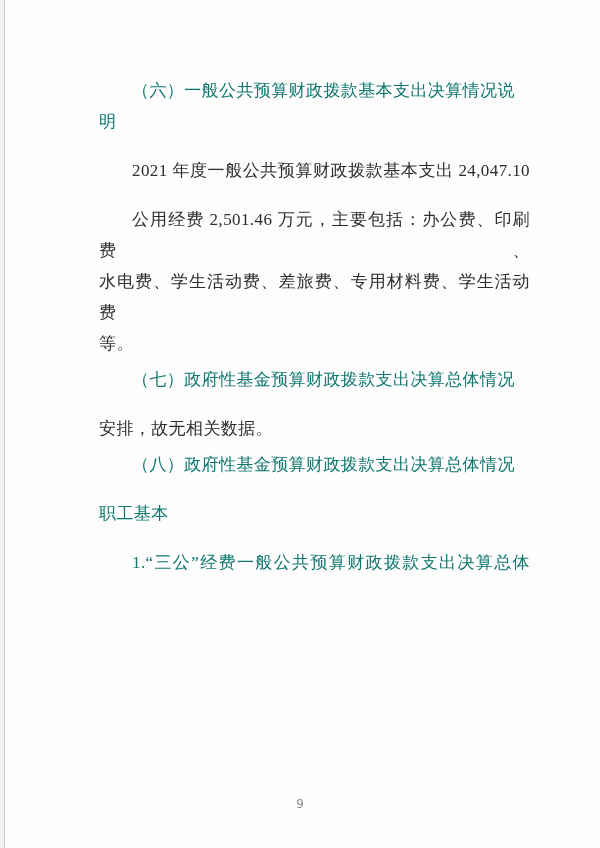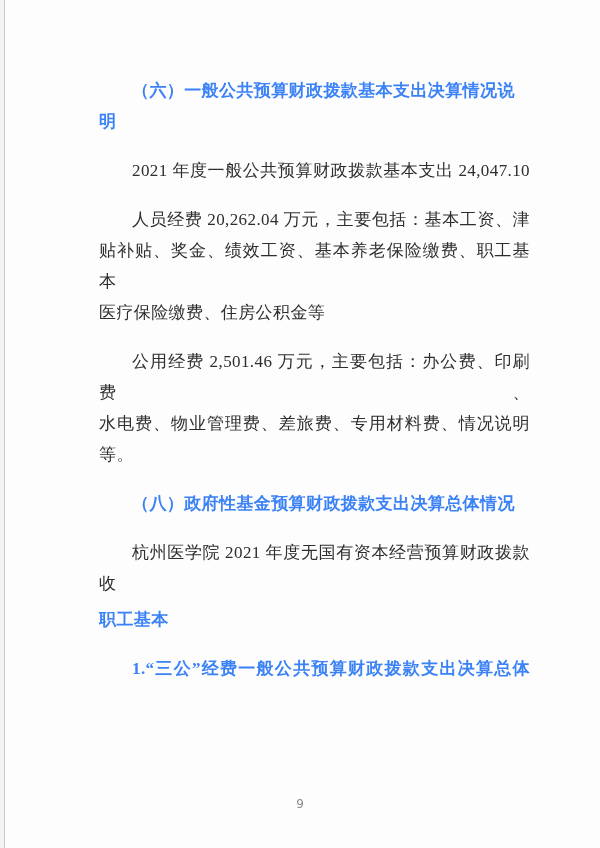--- a/index.html
+++ b/index.html
@@ -34,22 +34,22 @@
     color: #2e2e2e;
     font-size: 17px;
     line-height: 31px;
     letter-spacing: 0.4px;
   }
   .para { margin-top: 18px; }
   .para:first-child { margin-top: 0; }
   .para.heading { margin-top: 5px; }
   .para.heading .line,
   .para.subheading .line {
-    font-weight: bold;
-    color: #3b82f6;
+    font-weight: normal;
+    color: #0f766e;
   }
   .line { min-height: 31px; text-align: left; }
   .line.indent { text-indent: 33px; }
   .line.fill {
     text-align: justify;
     text-align-last: justify;
   }
   .footer {
     position: absolute;
     left: 0; top: 795px;
@@ -71,36 +71,34 @@
   <div class="scan-edge"></div>
 
   <div class="content">
       <div class="para heading">
         <div class="line indent">（六）一般公共预算财政拨款基本支出决算情况说明</div>
       </div>
       <div class="para body">
         <div class="line indent fill">2021 年度一般公共预算财政拨款基本支出 24,047.10</div>
       </div>
       <div class="para body">
-        <div class="line indent fill">人员经费 20,262.04 万元，主要包括：基本工资、津</div>
-        <div class="line fill">贴补贴、奖金、绩效工资、基本养老保险缴费、职工基本</div>
-        <div class="line">医疗保险缴费、住房公积金等</div>
+        <div class="line indent fill">公用经费 2,501.46 万元，主要包括：办公费、印刷费、</div>
+        <div class="line fill">水电费、学生活动费、差旅费、专用材料费、学生活动费</div>
+        <div class="line">等。</div>
+      </div>
+      <div class="para heading">
+        <div class="line indent">（七）政府性基金预算财政拨款支出决算总体情况</div>
       </div>
       <div class="para body">
-        <div class="line indent fill">公用经费 2,501.46 万元，主要包括：办公费、印刷费、</div>
-        <div class="line fill">水电费、物业管理费、差旅费、专用材料费、情况说明</div>
-        <div class="line">等。</div>
-      </div>
-      <div class="para body">
+        <div class="line">安排，故无相关数据。</div>
       </div>
       <div class="para heading">
         <div class="line indent">（八）政府性基金预算财政拨款支出决算总体情况</div>
       </div>
       <div class="para body">
-        <div class="line indent fill">杭州医学院 2021 年度无国有资本经营预算财政拨款收</div>
       </div>
       <div class="para heading">
         <div class="line">职工基本</div>
       </div>
       <div class="para subheading">
         <div class="line indent fill">1.“三公”经费一般公共预算财政拨款支出决算总体</div>
       </div>
     </div>
 
   <div class="footer">

